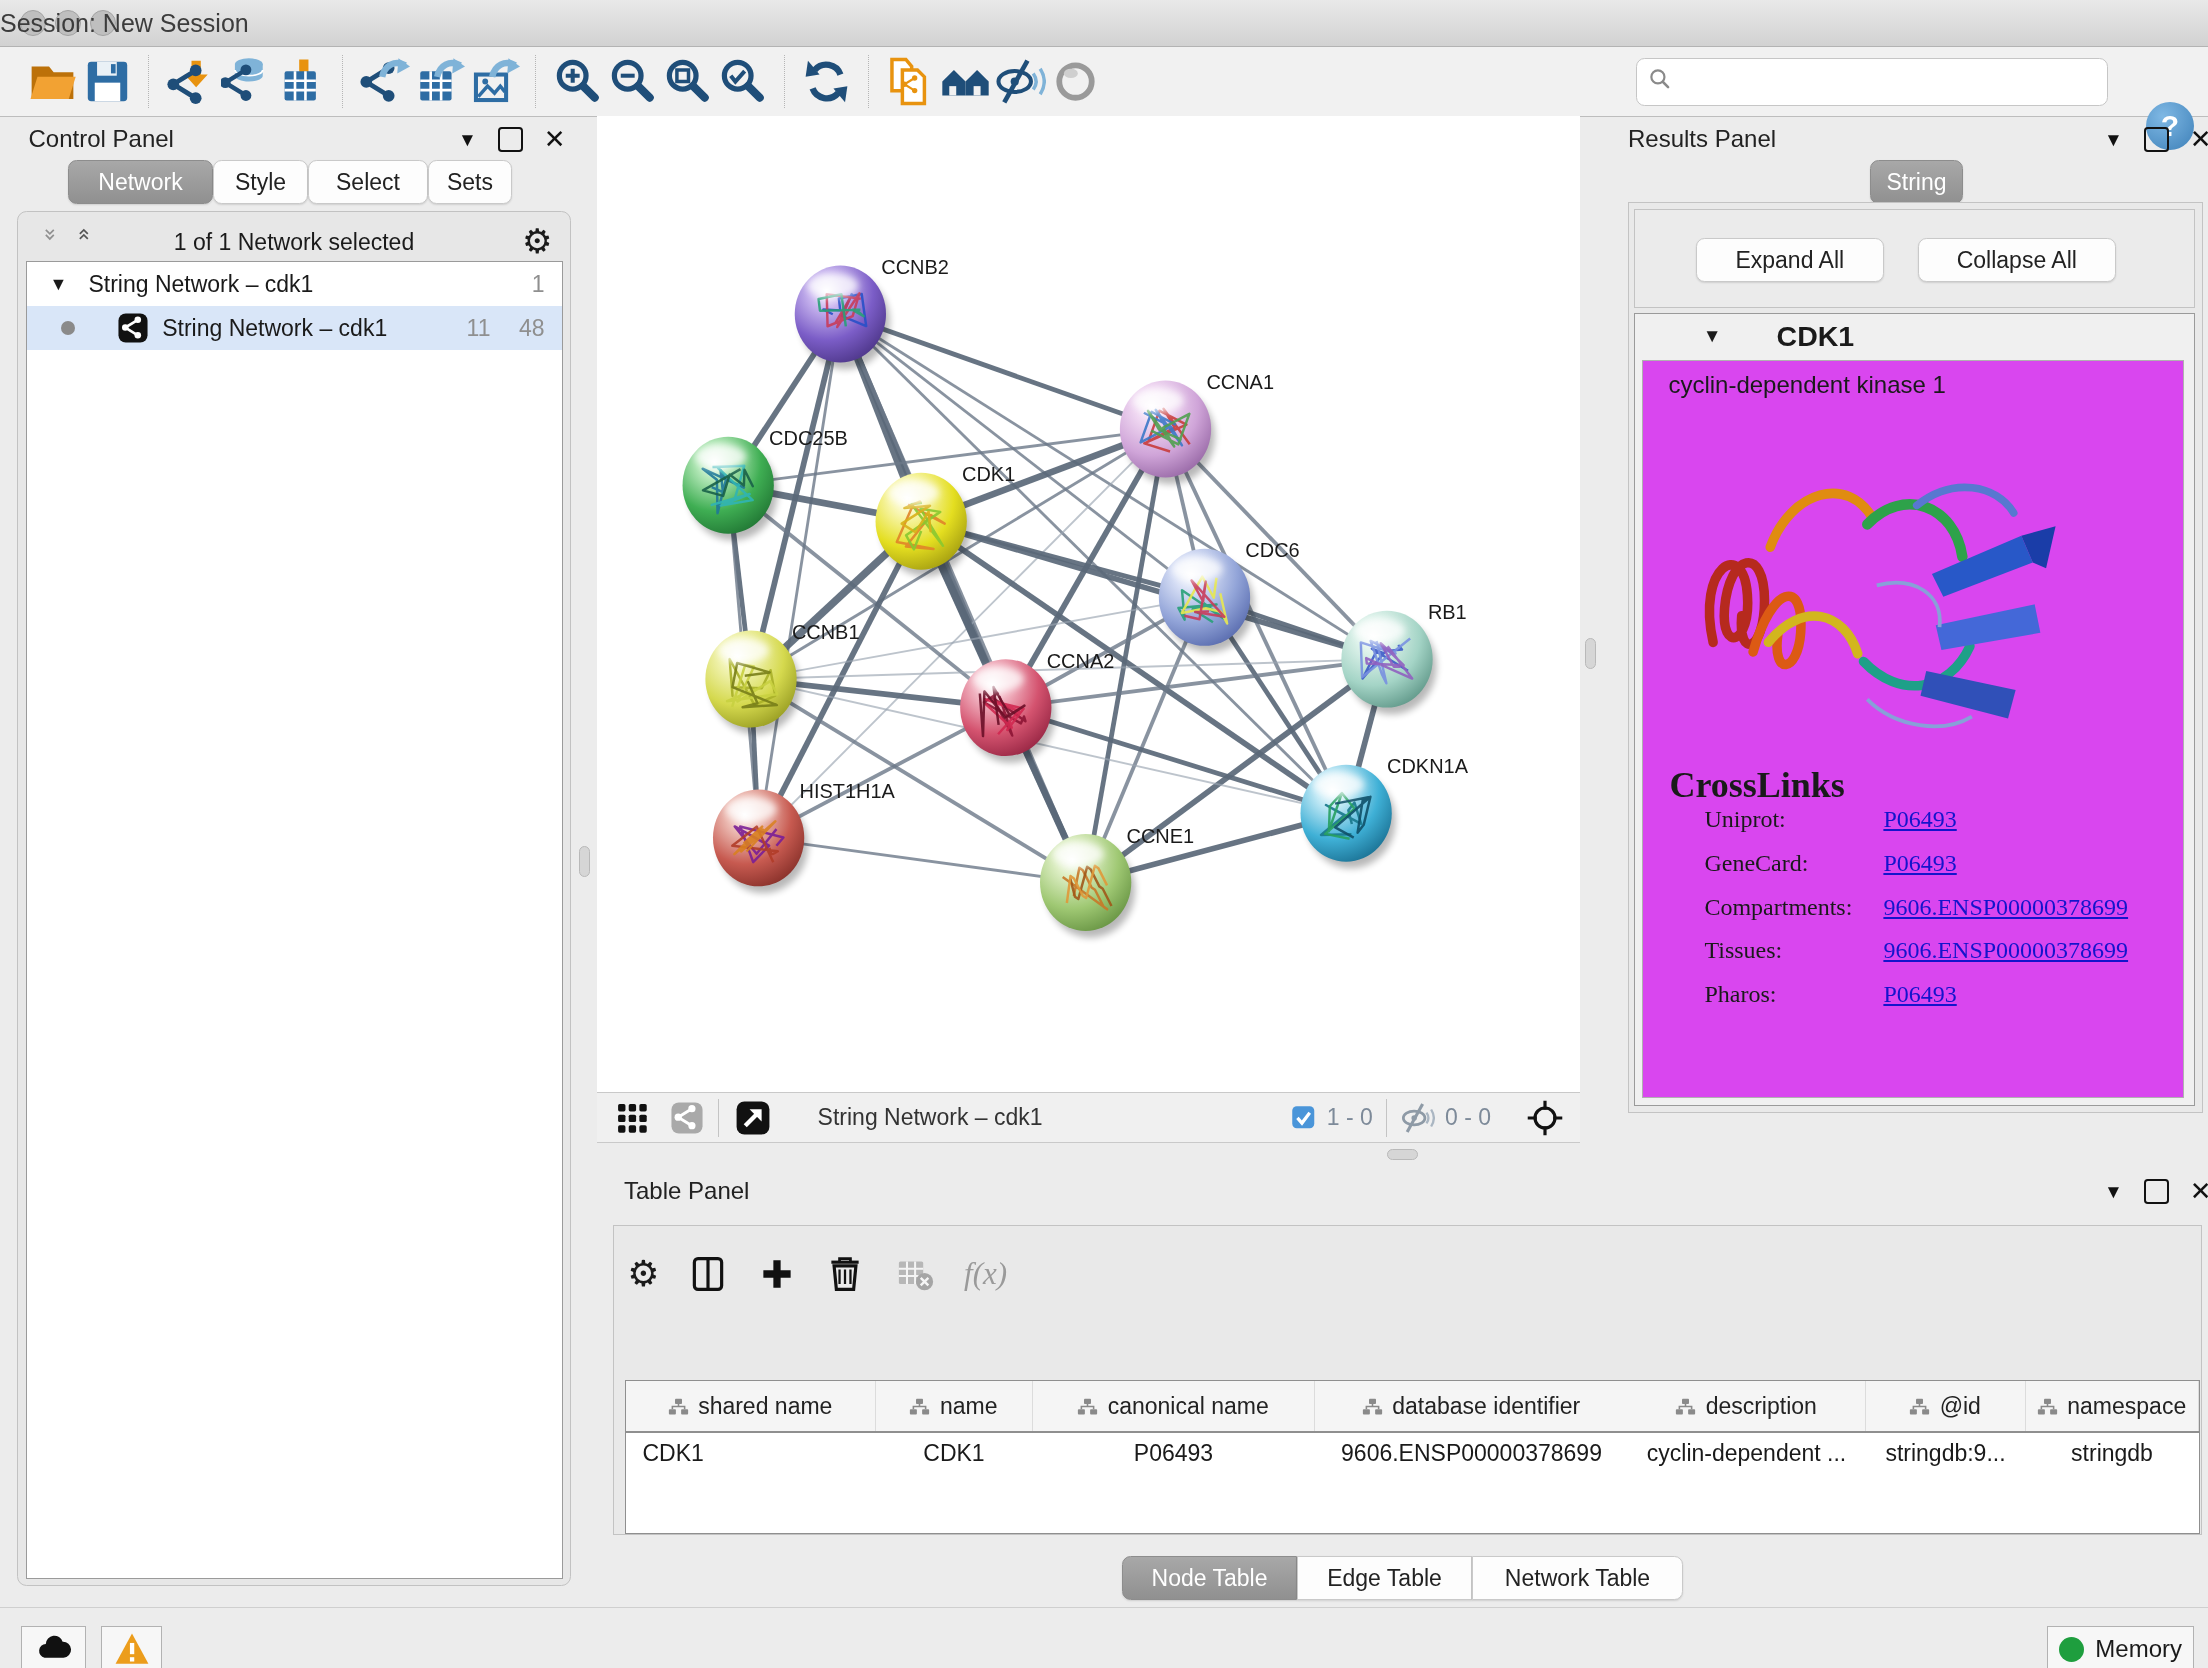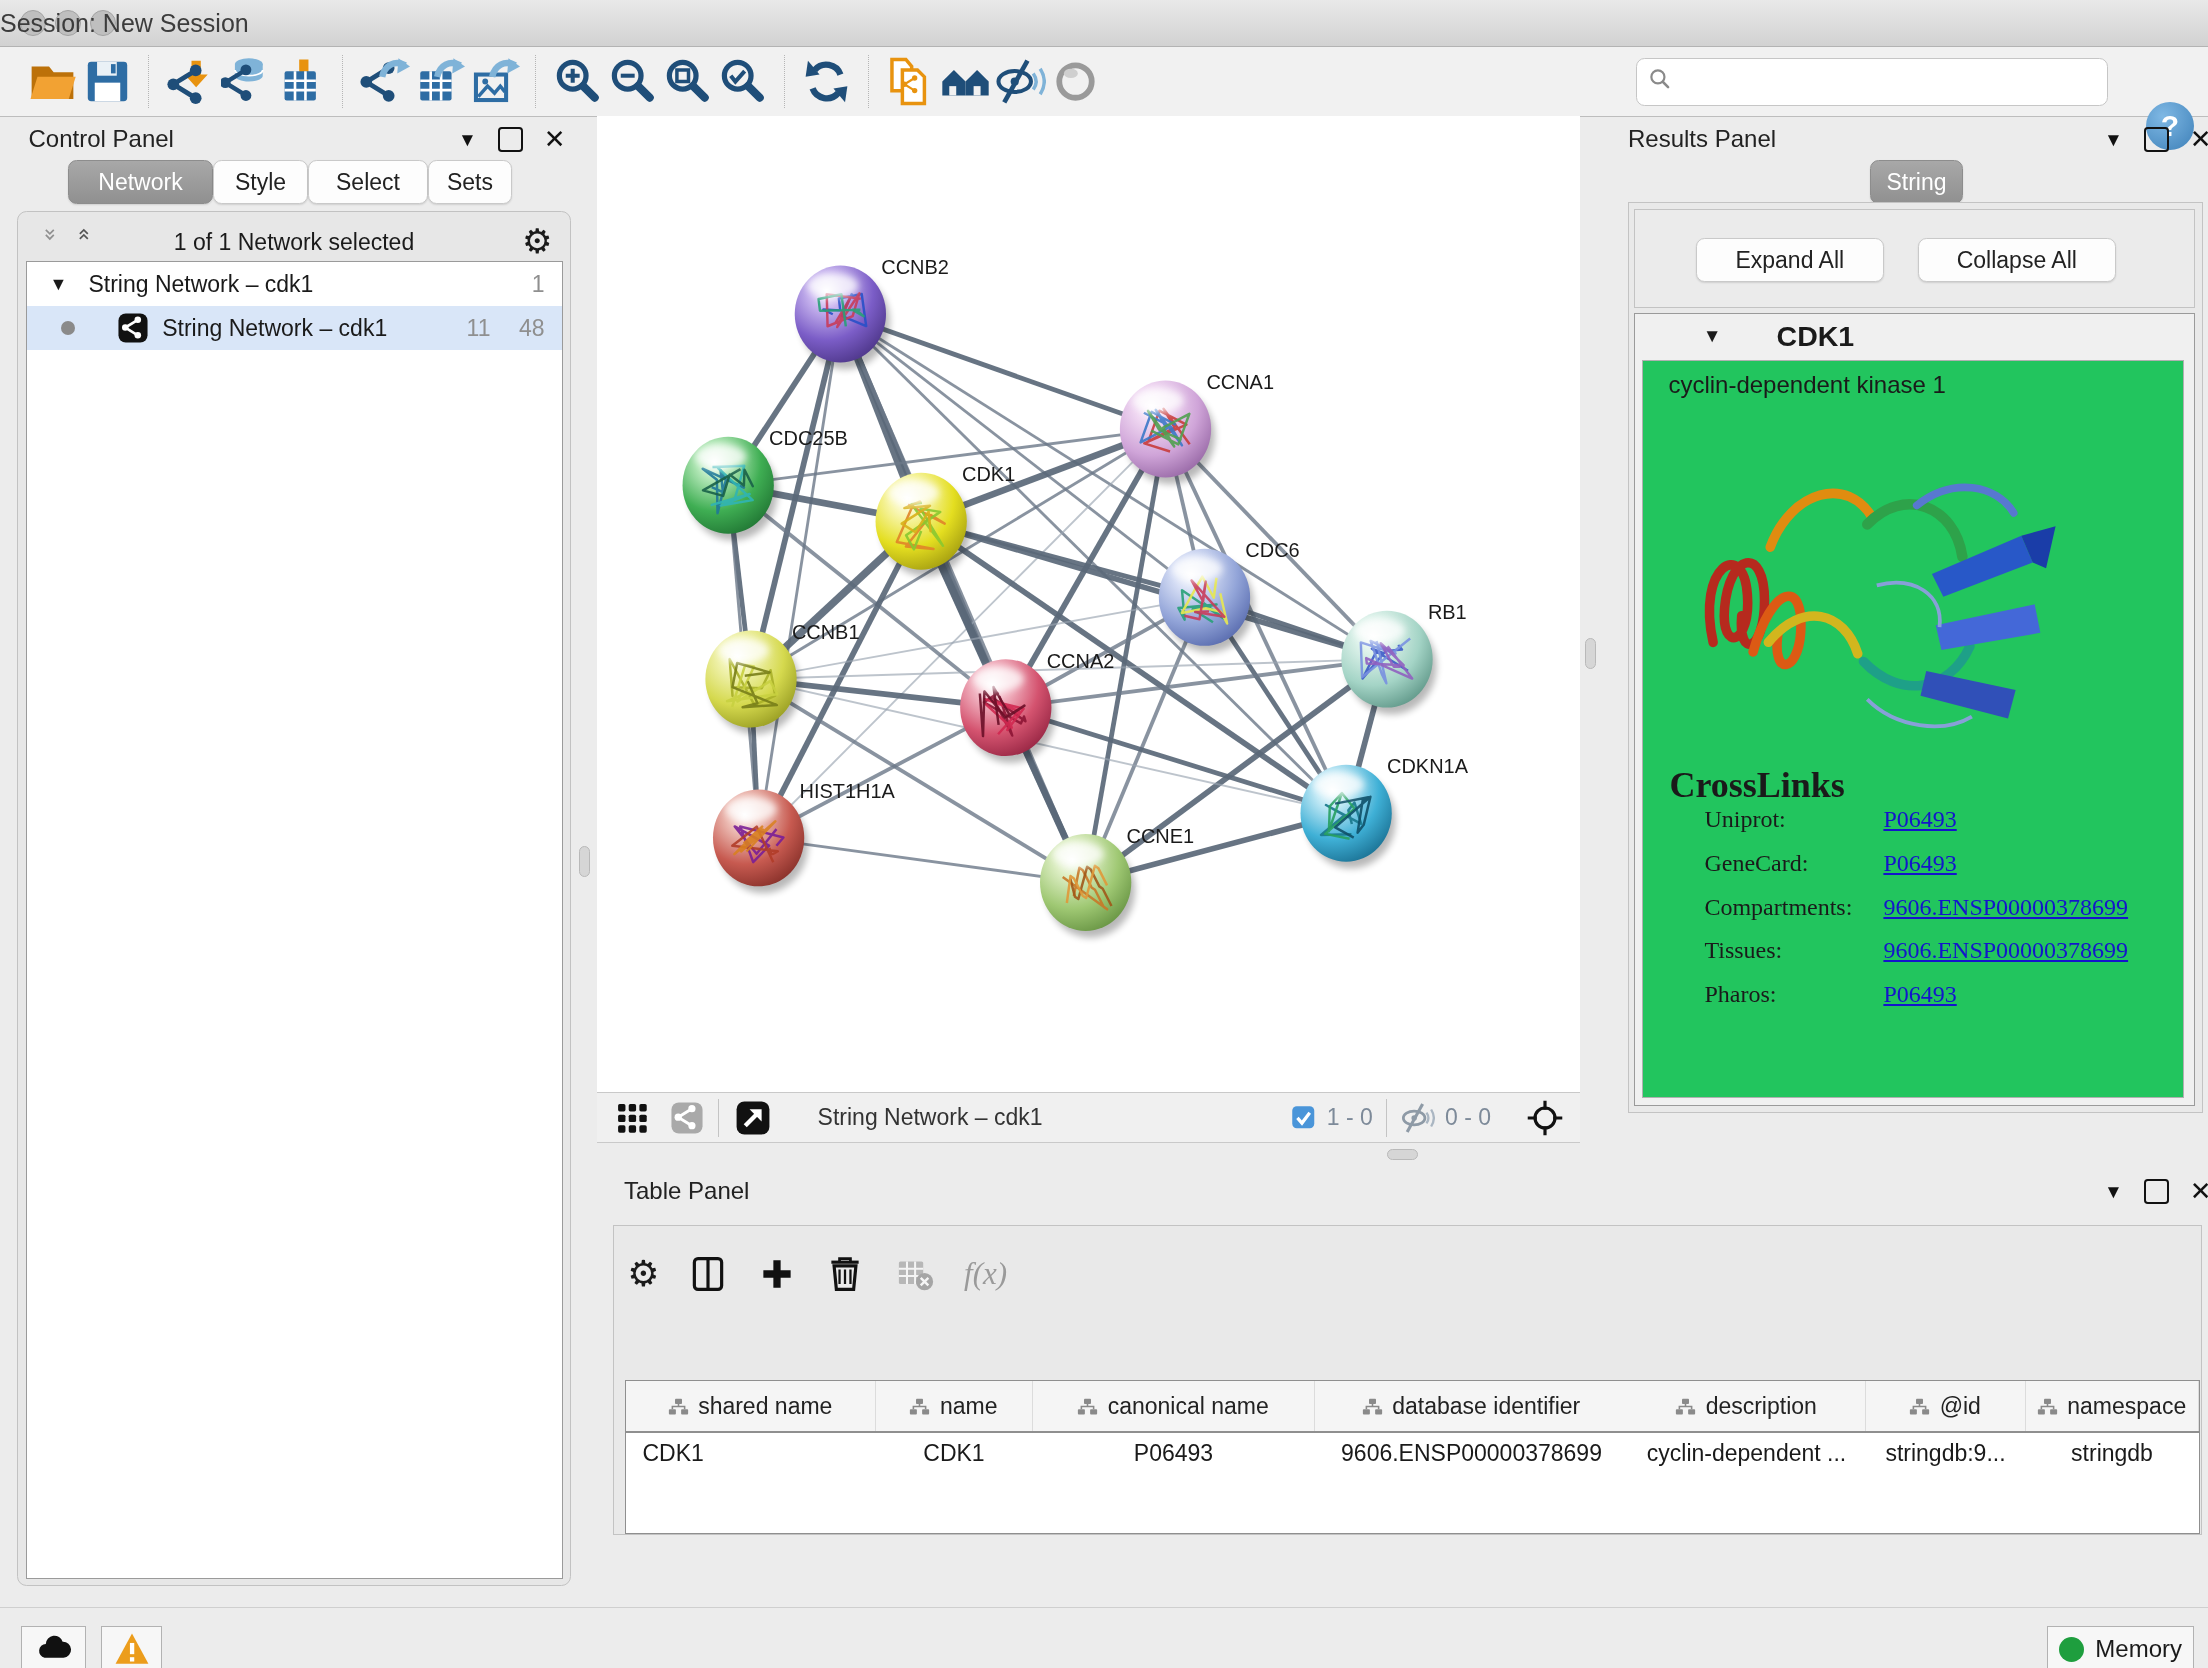--- a/index.html
+++ b/index.html
@@ -52,21 +52,21 @@
   .grip{position:absolute;background:#d6d6d6;border:1px solid #b9b9b9;border-radius:5.7px;}
   
   #rp-title{position:absolute;left:1628px;top:125px;}
   #rp-box{position:absolute;left:1628px;top:202px;width:573px;height:909px;background:#e9e9e9;
     border:1px solid #c3c3c3;}
   #rp-btnbox{position:absolute;left:4.8px;top:5.7px;width:559px;height:97px;background:#ebebeb;
     border:1px solid #c3c3c3;}
   #rp-content{position:absolute;left:4.8px;top:110px;width:559px;height:791px;background:#f0f0f0;
     border:1px solid #9a9a9a;}
   #rp-sec-head{position:absolute;left:0;top:0;width:100%;height:44px;display:flex;align-items:center;}
-  #rp-inner{position:absolute;left:7.6px;top:46px;width:540px;height:736px;background:#22c55e;
+  #rp-inner{position:absolute;left:7.6px;top:46px;width:540px;height:736px;background:#d946ef;
     border:1px solid #b0b0b0;overflow:hidden;}
   .xl-serif{font-family:"Liberation Serif","DejaVu Serif",serif;}
   .xl-row{position:absolute;left:61px;font-size:24px;}
   .xl-link{color:#1414cc;text-decoration:underline;}
   
   #tp-title{position:absolute;left:624px;top:1177px;}
   #tp-box{position:absolute;left:613px;top:1225px;width:1587px;height:308px;background:#e9e9e9;
     border:1px solid #c3c3c3;}
   #tp-toolbar{position:absolute;left:13.3px;top:27px;display:flex;align-items:center;gap:28.5px;}
   #tp-table{position:absolute;left:10.5px;top:154px;width:1573px;height:152px;background:#fff;
@@ -786,20 +786,25 @@
           <div class="td-cell" style="left: 407px; width: 282px;">P06493</div>
           <div class="td-cell" style="left: 689px; width: 314px;">9606.ENSP00000378699</div>
           <div class="td-cell" style="left: 1002px; width: 238px;">cyclin-dependent ...</div>
           <div class="td-cell" style="left: 1240px; width: 160px;">stringdb:9...</div>
           <div class="td-cell" style="left: 1400px; width: 173px;">stringdb</div>
         </div>
       <div id="tp-head-line"></div>
 
     </div>
   </div>
+  <div id="tp-tabs">
+      <div class="tab-btn sel" style="width: 173px; border-radius: 8.6px 0px 0px 8.6px;">Node Table</div>
+      <div class="tab-btn" style="width: 173px; border-radius: 0px;">Edge Table</div>
+      <div class="tab-btn" style="width: 209px; border-radius: 0px 8.6px 8.6px 0px;">Network Table</div>
+    </div>
 
   <div id="app-status">
     <div class="st-btn" style="left:21px;width:63px" id="st-cloud">
         <svg width="38" height="38" viewBox="0 0 44 44">
           <path d="M11 32a8 8 0 0 1 1.5-15.8A10 10 0 0 1 32 13.5 7.5 7.5 0 0 1 33 32z" fill="#111"></path>
         </svg>
       </div>
     <div class="st-btn" style="left:101px;width:59px" id="st-warn">
         <svg width="38" height="38" viewBox="0 0 44 44">
           <path d="M22 4L41 39H3z" fill="#ec9d1c"></path>

